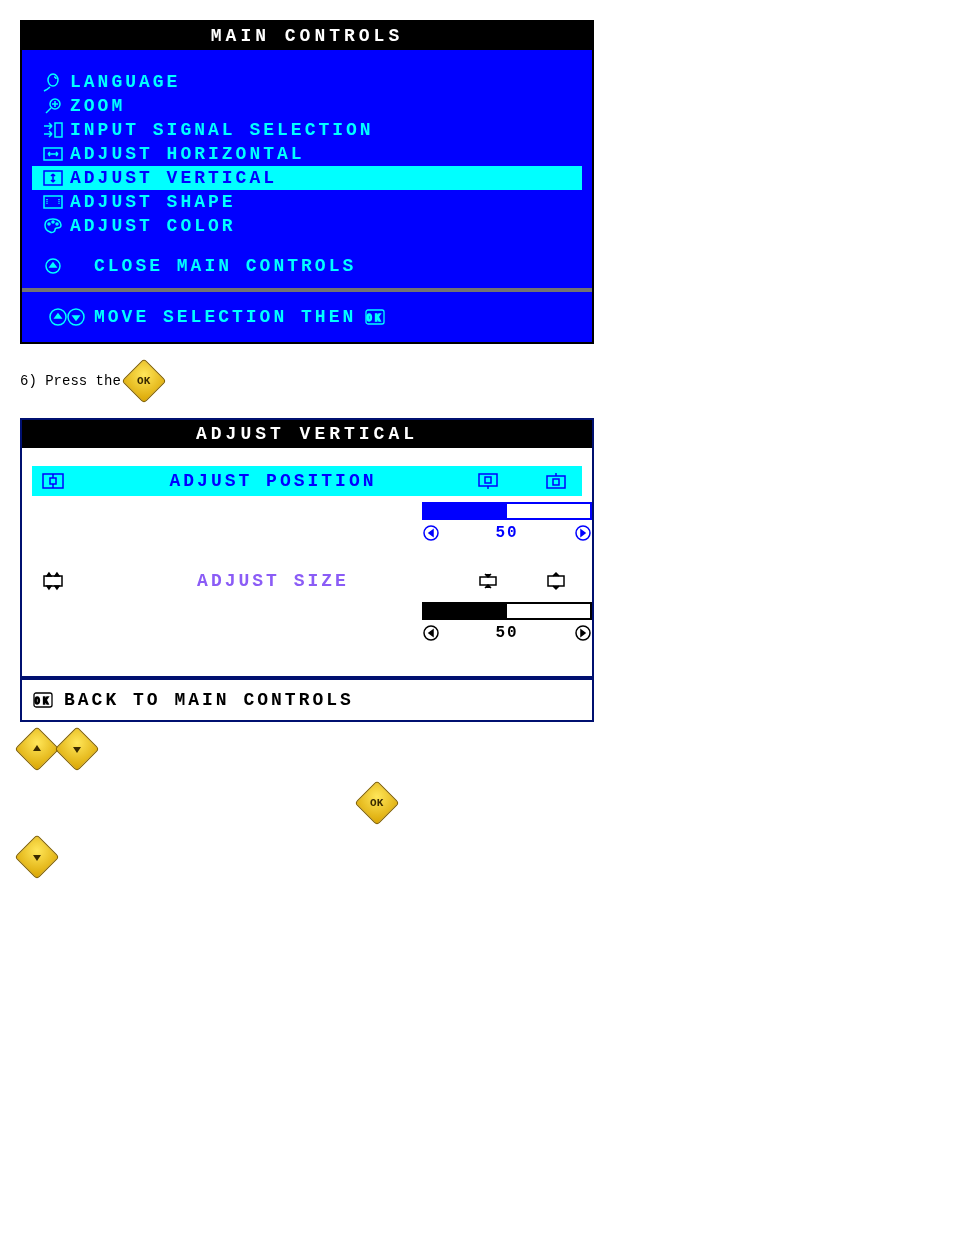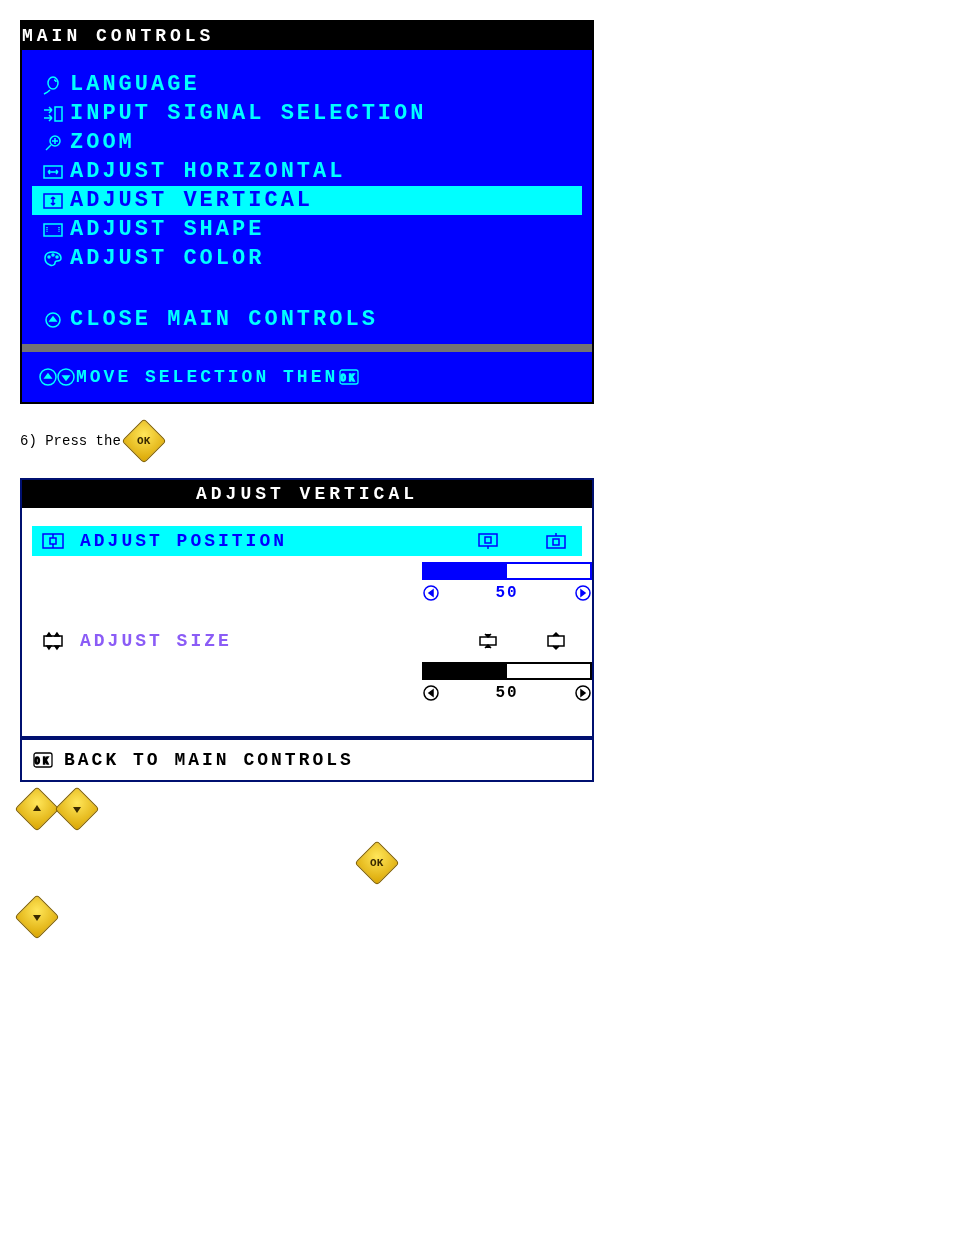--- a/index.html
+++ b/index.html
@@ -14,75 +14,79 @@
     border: 2px solid #000;
     background: #0000ff;
     margin-bottom: 20px;
   }
   .osd-title {
     background: #000;
     color: #fff;
     font-weight: bold;
     letter-spacing: 4px;
     padding: 4px 0;
+    text-align: center;
     font-size: 18px;
   }
   .osd-body {
     padding: 20px 10px 10px 10px;
   }
   .menu-row {
     display: flex;
     align-items: center;
     color: #00ffff;
     font-weight: bold;
     letter-spacing: 3px;
-    font-size: 22px;
+    font-size: 18px;
     padding: 2px 4px;
   }
   .menu-row.selected {
     background: #00ffff;
     color: #0000ff;
   }
   .menu-icon {
     width: 34px;
     display: inline-flex;
     justify-content: center;
   }
   .close-row {
-    margin-top: 32px;
+    margin-top: 16px;
+    gap: 24px;
   }
   .osd-footer {
-    border-top: 8px solid #737373;
+    border-top: 4px solid #737373;
     color: #00ffff;
     font-weight: bold;
     letter-spacing: 3px;
     font-size: 18px;
-    padding: 14px 16px;
+    padding: 14px 26px;
     display: flex;
     align-items: center;
+    gap: 8px;
   }
   svg { display: block; }
 
   
   .osd2 {
     width: 570px;
     border: 2px solid #001070;
     background: #fff;
   }
   .osd2-title {
     background: #000;
     color: #fff;
     font-weight: bold;
     letter-spacing: 4px;
     padding: 4px 0;
     text-align: center;
     font-size: 18px;
   }
   .osd2-body {
     padding: 18px 10px 10px 10px;
+    text-align: center;
   }
   .opt-row {
     display: flex;
     align-items: center;
     font-weight: bold;
     letter-spacing: 3px;
     font-size: 18px;
     padding: 4px;
     gap: 10px;
   }
@@ -172,37 +176,37 @@
             <path d="M9 15c-2 2-4 3-6 4"></path>
             <path d="M13 5c1 0 2 1 2 2"></path>
           </svg>
       </span>
       <span>LANGUAGE</span>
     </div>
 
     <div class="menu-row">
       <span class="menu-icon">
         <svg width="24" height="20" viewBox="0 0 24 20" fill="none" stroke="#00ffff" stroke-width="1.5">
+            <circle cx="14" cy="8" r="5"></circle>
+            <path d="M14 5v6M11 8h6"></path>
+            <path d="M10 12l-5 5"></path>
+          </svg>
+      </span>
+      <span>ZOOM</span>
+    </div>
+
+    <div class="menu-row">
+      <span class="menu-icon">
+        <svg width="24" height="20" viewBox="0 0 24 20" fill="none" stroke="#00ffff" stroke-width="1.5">
             <path d="M3 6h8m0 0l-3-3m3 3l-3 3"></path>
             <path d="M3 14h8m0 0l-3-3m3 3l-3 3"></path>
             <rect x="14" y="3" width="7" height="14"></rect>
           </svg>
       </span>
       <span>INPUT SIGNAL SELECTION</span>
-    </div>
-
-    <div class="menu-row">
-      <span class="menu-icon">
-        <svg width="24" height="20" viewBox="0 0 24 20" fill="none" stroke="#00ffff" stroke-width="1.5">
-            <circle cx="14" cy="8" r="5"></circle>
-            <path d="M14 5v6M11 8h6"></path>
-            <path d="M10 12l-5 5"></path>
-          </svg>
-      </span>
-      <span>ZOOM</span>
     </div>
 
     <div class="menu-row">
       <span class="menu-icon">
         <svg width="24" height="20" viewBox="0 0 24 20" fill="none" stroke="#00ffff" stroke-width="1.5">
             <rect x="3" y="4" width="18" height="12"></rect>
             <path d="M7 10h10m-10 0l2-2m-2 2l2 2m8-2l-2-2m2 2l-2 2"></path>
           </svg>
       </span>
       <span>ADJUST HORIZONTAL</span>

